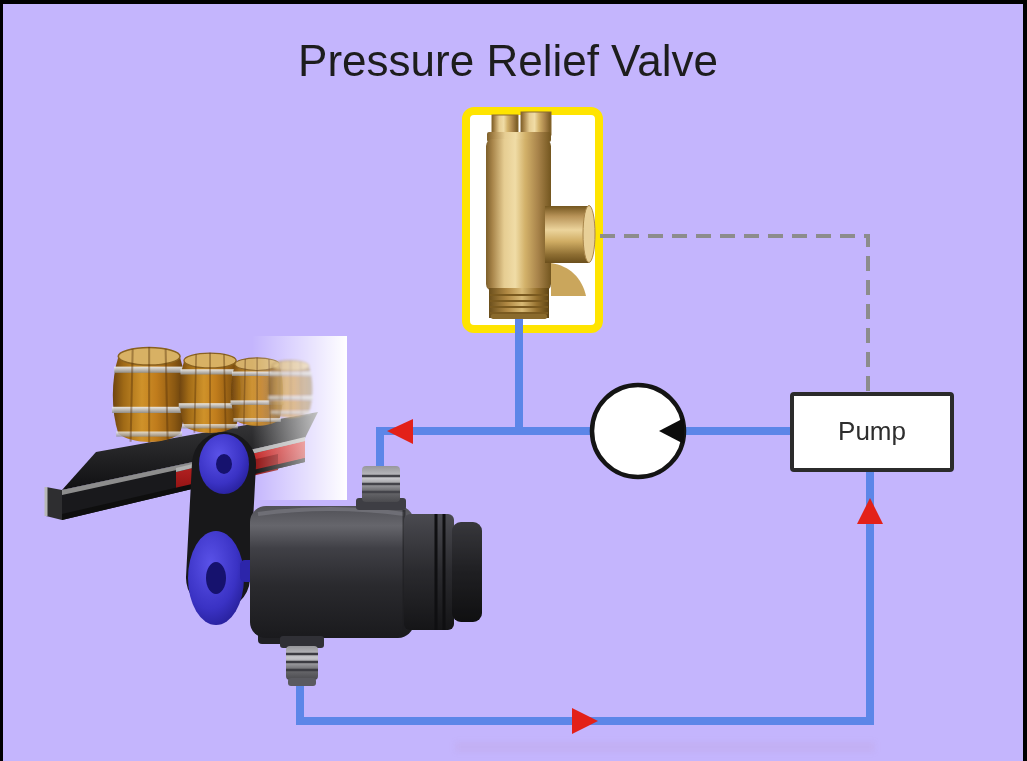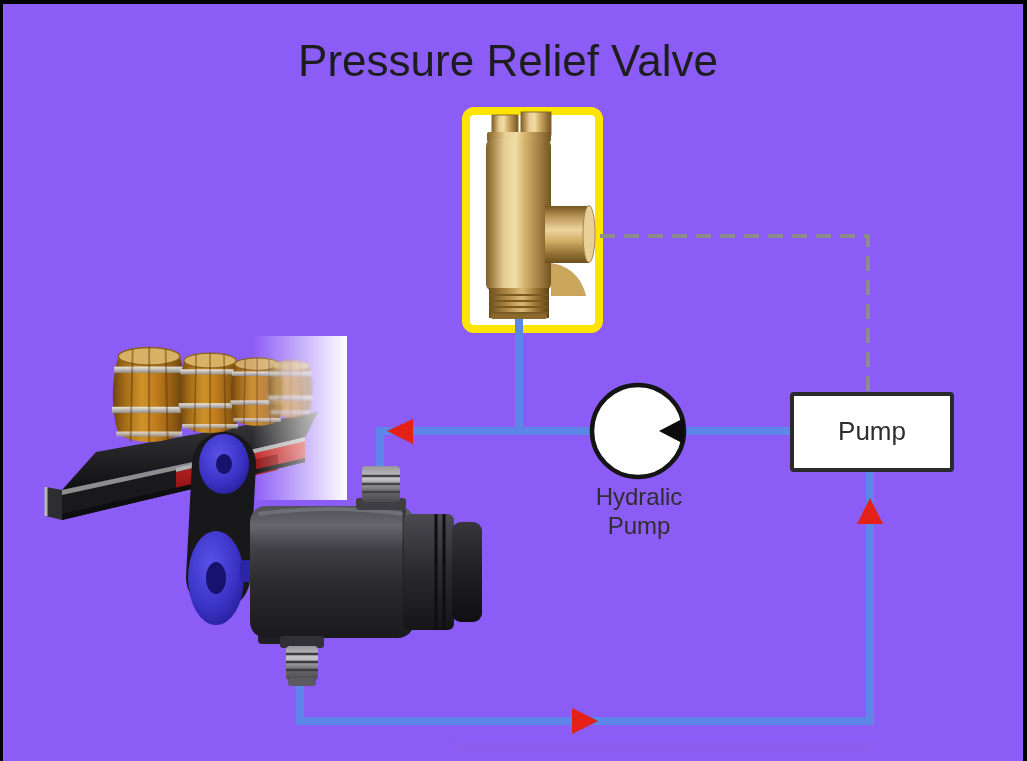--- a/index.html
+++ b/index.html
@@ -1,21 +1,21 @@
 <!DOCTYPE html>
 <html><head>
 <meta charset="utf-8">
 <style>
   * { margin: 0; padding: 0; box-sizing: border-box; }
   html, body { background: #ffffff; }
   .stage {
     position: relative;
     width: 1027px;
     height: 761px;
-    background: #8b5cf6;
+    background: #c4b5fd;
     overflow: hidden;
     font-family: "Liberation Sans", sans-serif;
   }
   .frame-top    { position: absolute; left: 0; top: 0; width: 100%; height: 4px; background: #000; }
   .frame-left   { position: absolute; left: 0; top: 0; width: 3px; height: 100%; background: #000; }
   .frame-right  { position: absolute; right: 0; top: 0; width: 4px; height: 100%; background: #000; }
   svg.schematic { position: absolute; left: 0; top: 0; }
   .page-title {
     position: absolute;
     left: 508px; top: 36px;
@@ -232,24 +232,20 @@
 
         <rect x="280" y="636" width="44" height="12" rx="3" fill="#303036"></rect>
         <rect x="286" y="646" width="32" height="34" rx="4" fill="url(#portG)"></rect>
         <path d="M 286 654 H 318 M 286 662 H 318 M 286 670 H 318" stroke="#3c3c42" stroke-width="2.5"></path>
         <rect x="288" y="678" width="28" height="8" rx="3" fill="#5a5a60"></rect>
       </g>
     </g>
   </svg>
 
   <div class="page-title">Pressure Relief Valve</div>
-  <div class="pump-label">
-    <span>Hydralic</span>
-    <span>Pump</span>
-  </div>
   <div class="tank-label">Pump</div>
 
   <div class="faint-watermark"></div>
 
   <div class="frame-top"></div>
   <div class="frame-left"></div>
   <div class="frame-right"></div>
 </div>
 
 </body></html>

